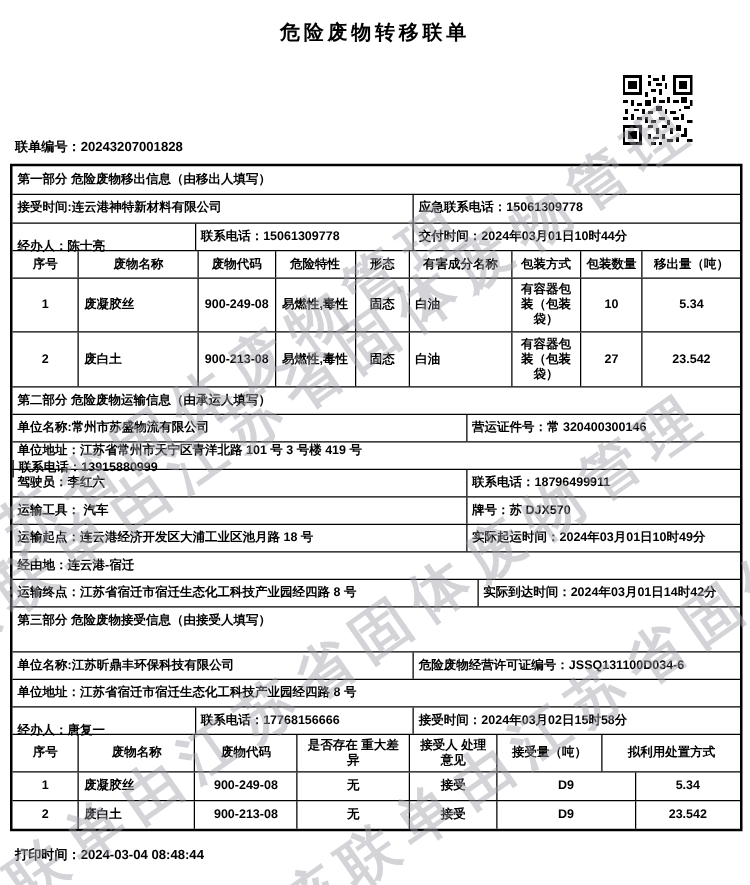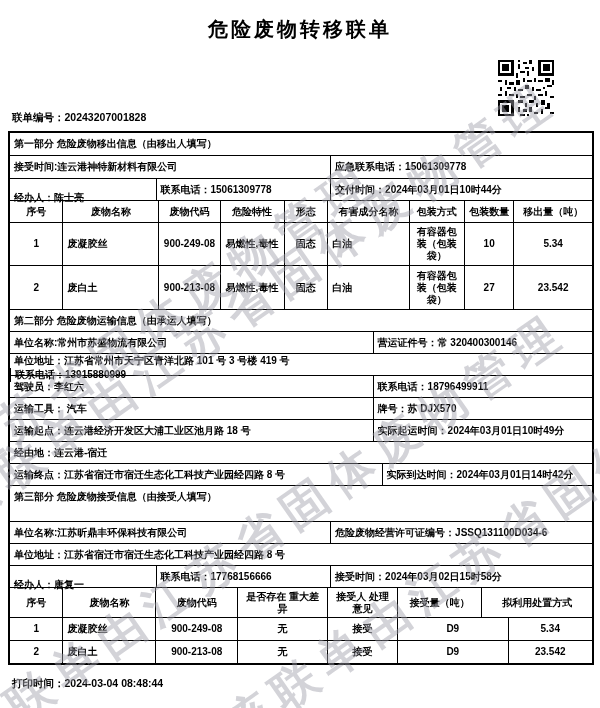--- a/index.html
+++ b/index.html
@@ -4,21 +4,21 @@
 <style>
   html,body{margin:0;padding:0;background:#fff;}
   .page{
     position:relative;width:600px;height:708px;background:#fff;overflow:hidden;
     font-family:"Liberation Sans","DejaVu Sans",sans-serif;
     font-weight:bold;color:#000;font-size:10px;
   }
   
   .doc-title{
     position:absolute;top:16px;left:0;width:100%;text-align:center;
-    font-size:20px;letter-spacing:3px;font-weight:bold;
+    font-size:16px;letter-spacing:3px;font-weight:bold;
   }
   
   .manifest-line{position:absolute;left:12px;top:111px;font-size:10.5px;}
   
   .qr{position:absolute;left:498px;top:60px;width:56px;height:56px;}
   
   .wm{
     position:absolute;font-size:46px;font-weight:bold;white-space:nowrap;
     color:rgba(158,158,168,0.45);letter-spacing:10px;
     transform:rotate(-35deg);transform-origin:left center;pointer-events:none;z-index:5;

